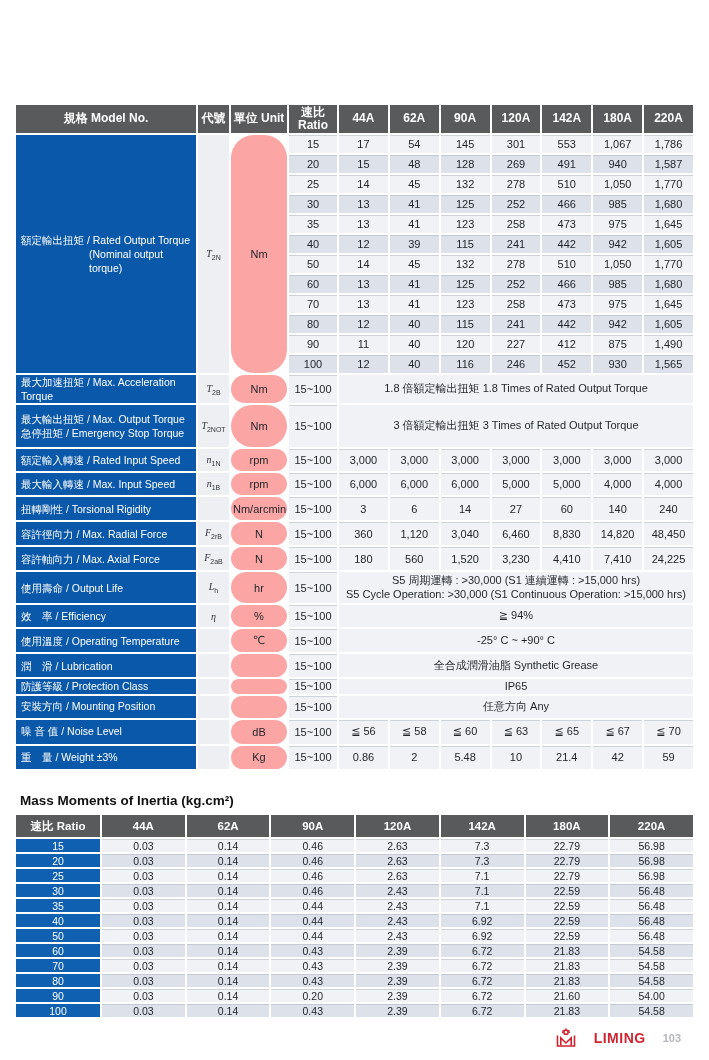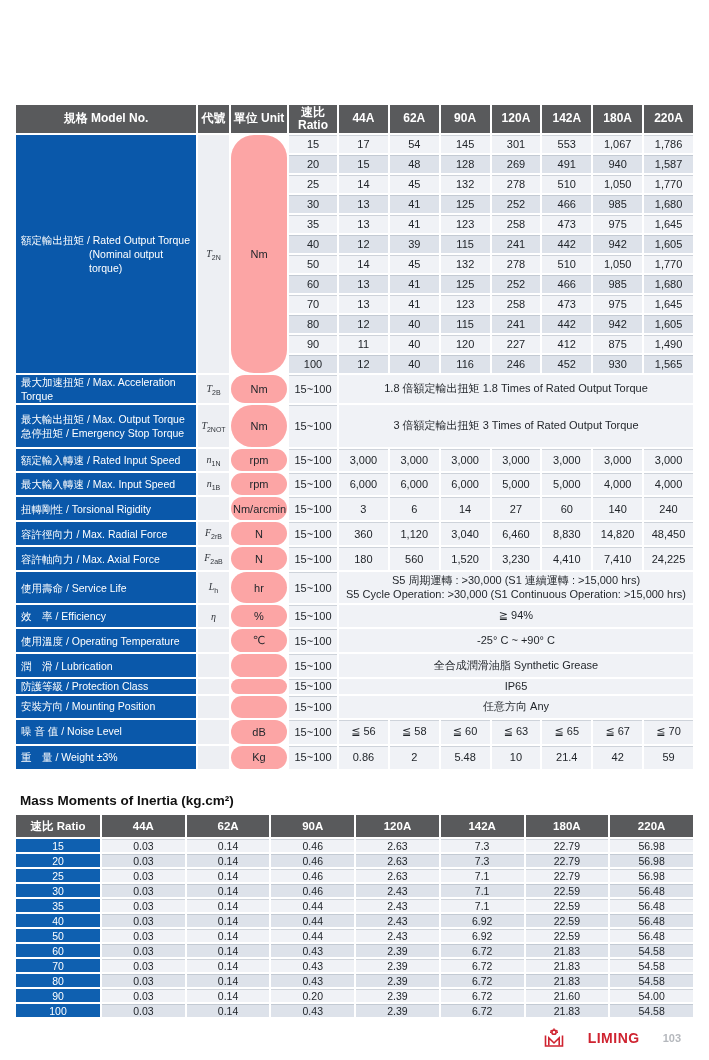--- a/index.html
+++ b/index.html
@@ -21,21 +21,21 @@
   td.dark{background:#dde2ea;box-shadow:inset 0 1px 0 rgba(165,172,183,.45);}
   td.spanv{background:#f0f2f6;font-size:11px;line-height:1.25;}
   tr.mx td{height:18px;}
 
   .inertia-title{position:absolute;left:20px;top:793px;font-size:13.5px;font-weight:bold;color:#111;}
   .inertia-wrap{position:absolute;left:14px;top:813px;width:681px;}
   .inertia-wrap th{height:22px;font-size:11.5px;}
   .inertia-wrap td{height:13px;font-size:10.5px;}
   .inertia-wrap td.ratio{background:#0f60b0;color:#fff;}
 
-  .footer{position:absolute;right:28px;top:1028px;display:flex;align-items:center;gap:23px;}
+  .footer{position:absolute;right:28px;top:1028px;display:flex;align-items:center;gap:17px;}
   .brand{color:#cf2330;font-weight:bold;font-size:14px;letter-spacing:.5px;}
   .pageno{color:#b5b8bd;font-size:11px;font-weight:bold;}
 </style>
 </head>
 <body>
 
 <div class="page">
 
   <div class="spec-wrap">
     <table class="spec" id="spec-table">
@@ -266,21 +266,21 @@
             <td class="num light">15~100</td>
             <td class="num light">180</td>
             <td class="num light">560</td>
             <td class="num light">1,520</td>
             <td class="num light">3,230</td>
             <td class="num light">4,410</td>
             <td class="num light">7,410</td>
             <td class="num light">24,225</td>
           </tr>
           <tr style="height:31px">
-            <td class="label">使用壽命 / Service Life</td>
+            <td class="label">使用壽命 / Output Life</td>
             <td class="sym"><i>L</i><sub>h</sub></td>
             <td class="unit">hr</td>
             <td class="num light">15~100</td>
             <td class="spanv" colspan="7">S5 周期運轉 : &gt;30,000 (S1 連續運轉 : &gt;15,000 hrs)<br>S5 Cycle Operation: &gt;30,000 (S1 Continuous Operation: &gt;15,000 hrs)</td>
           </tr>
           <tr style="height:22px">
             <td class="label">效　率 / Efficiency</td>
             <td class="sym"><i>η</i></td>
             <td class="unit">%</td>
             <td class="num light">15~100</td>

